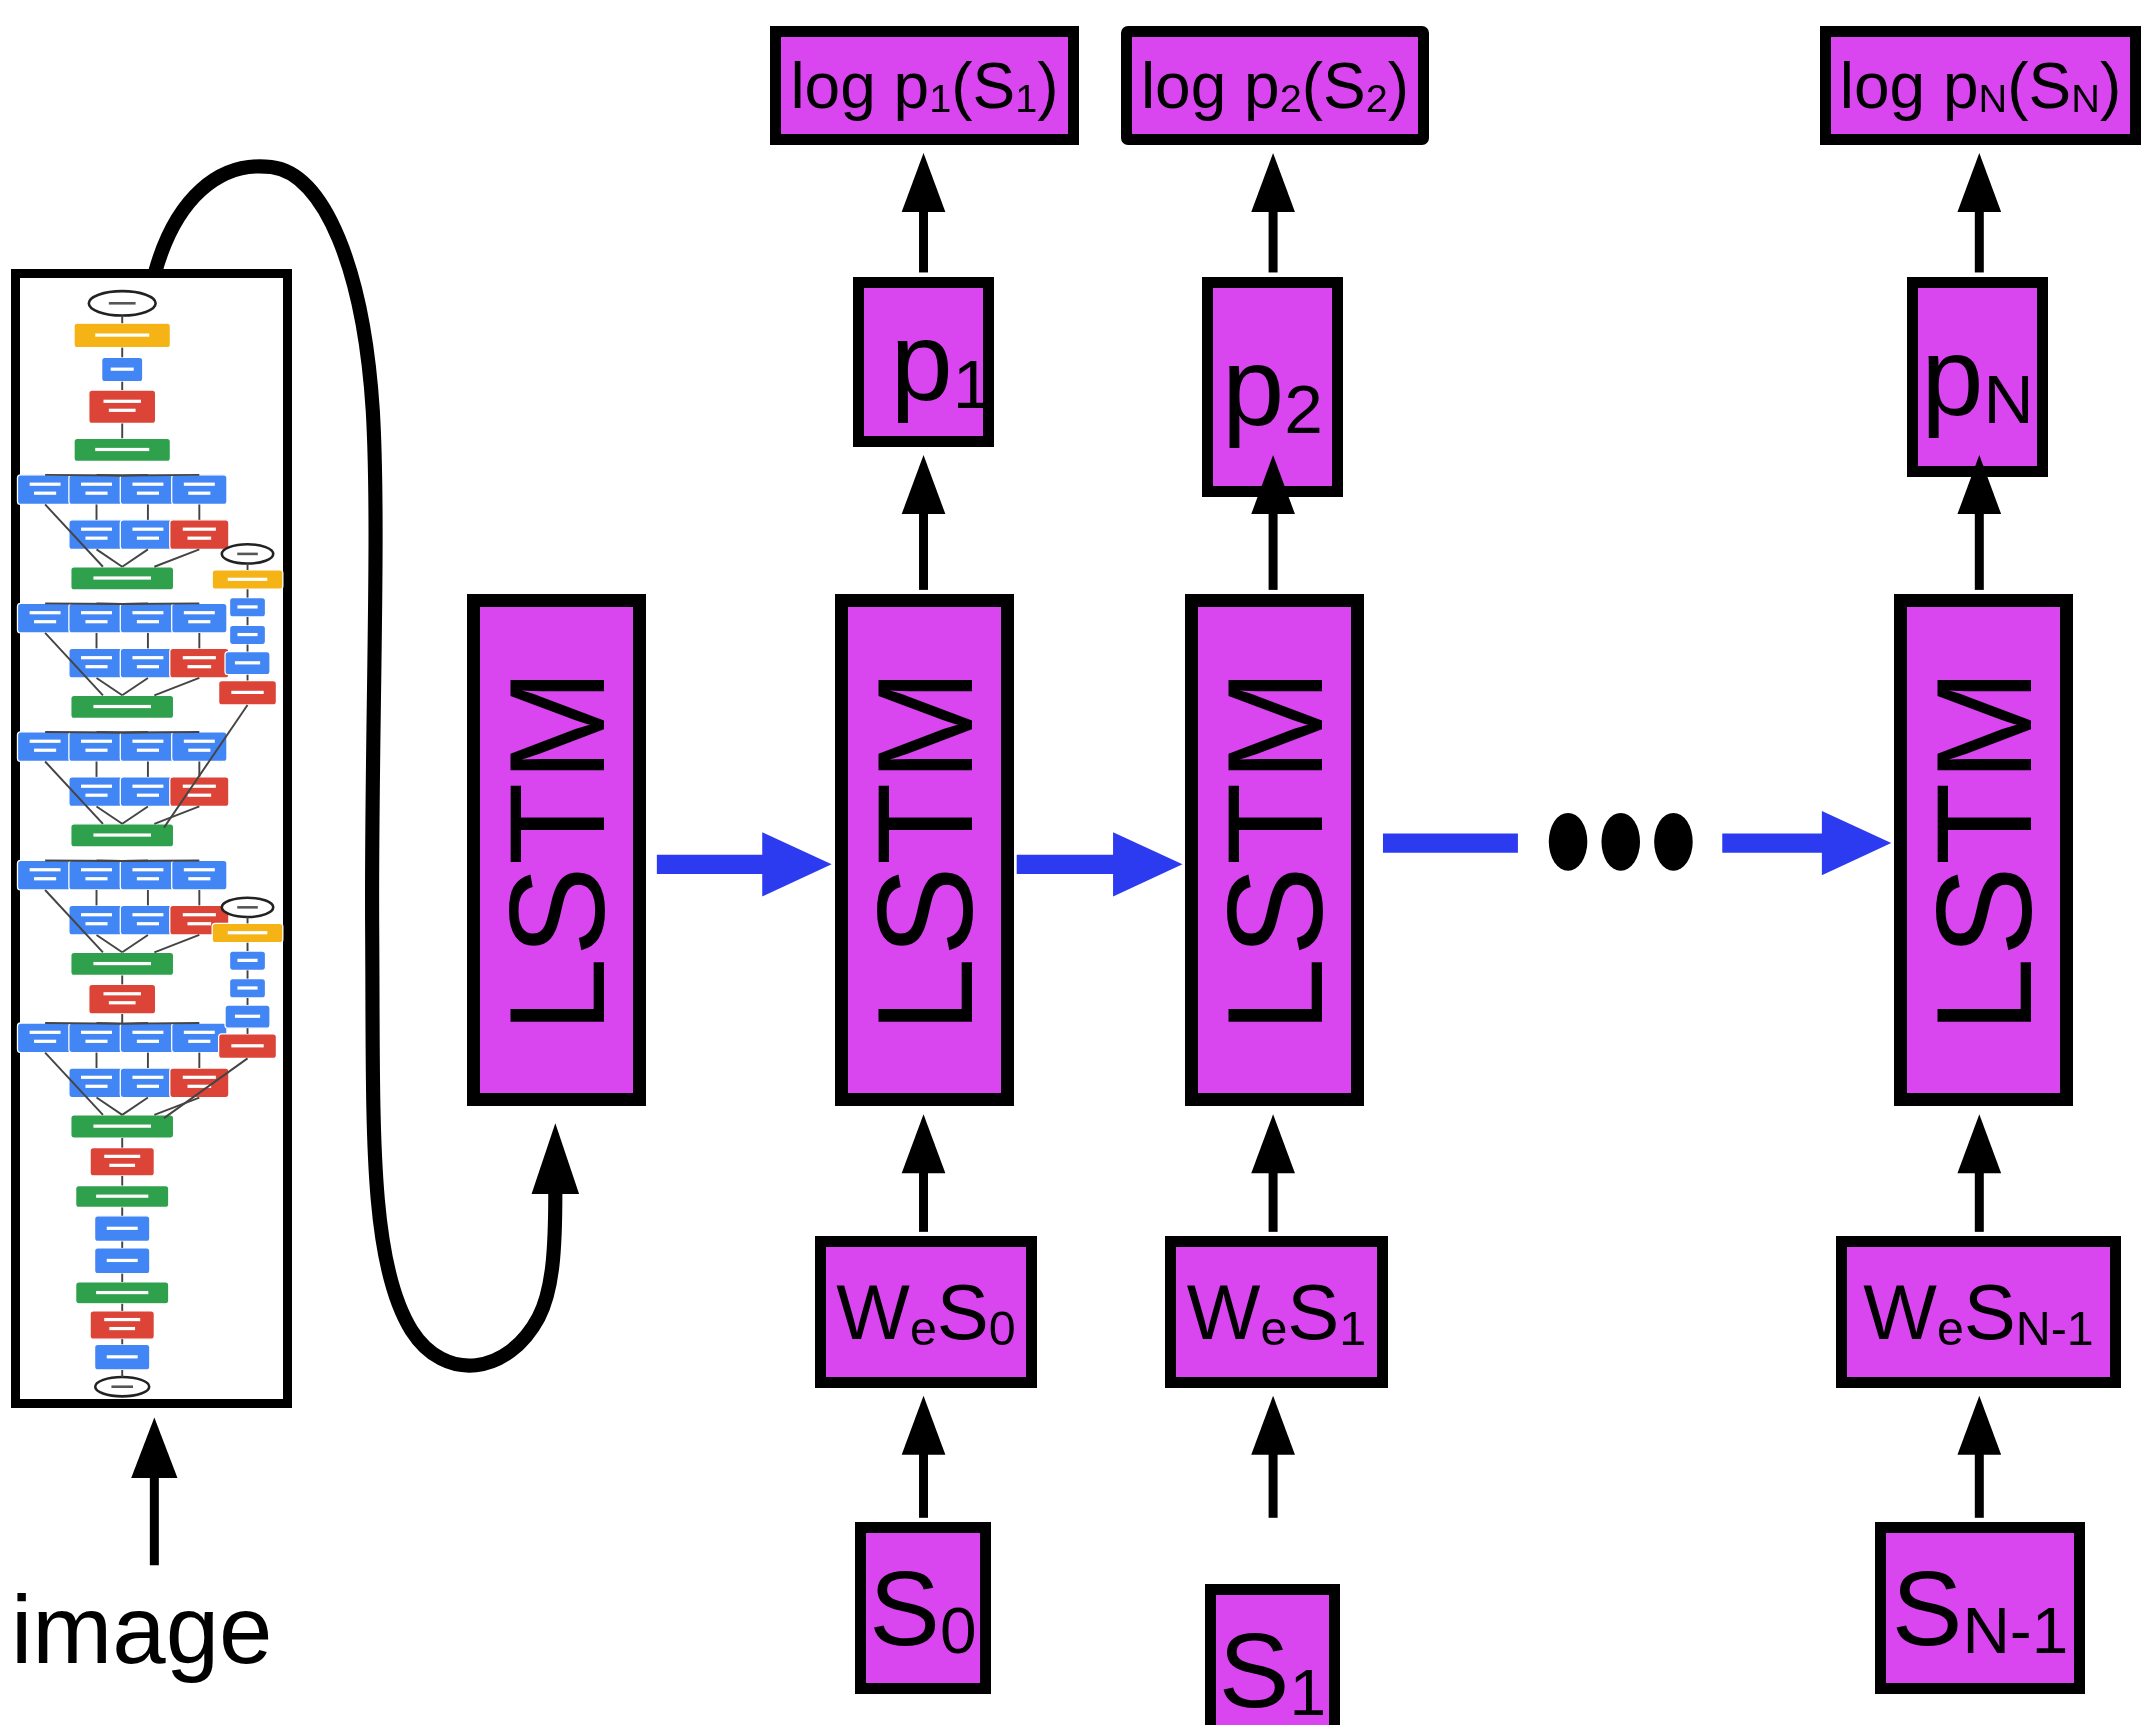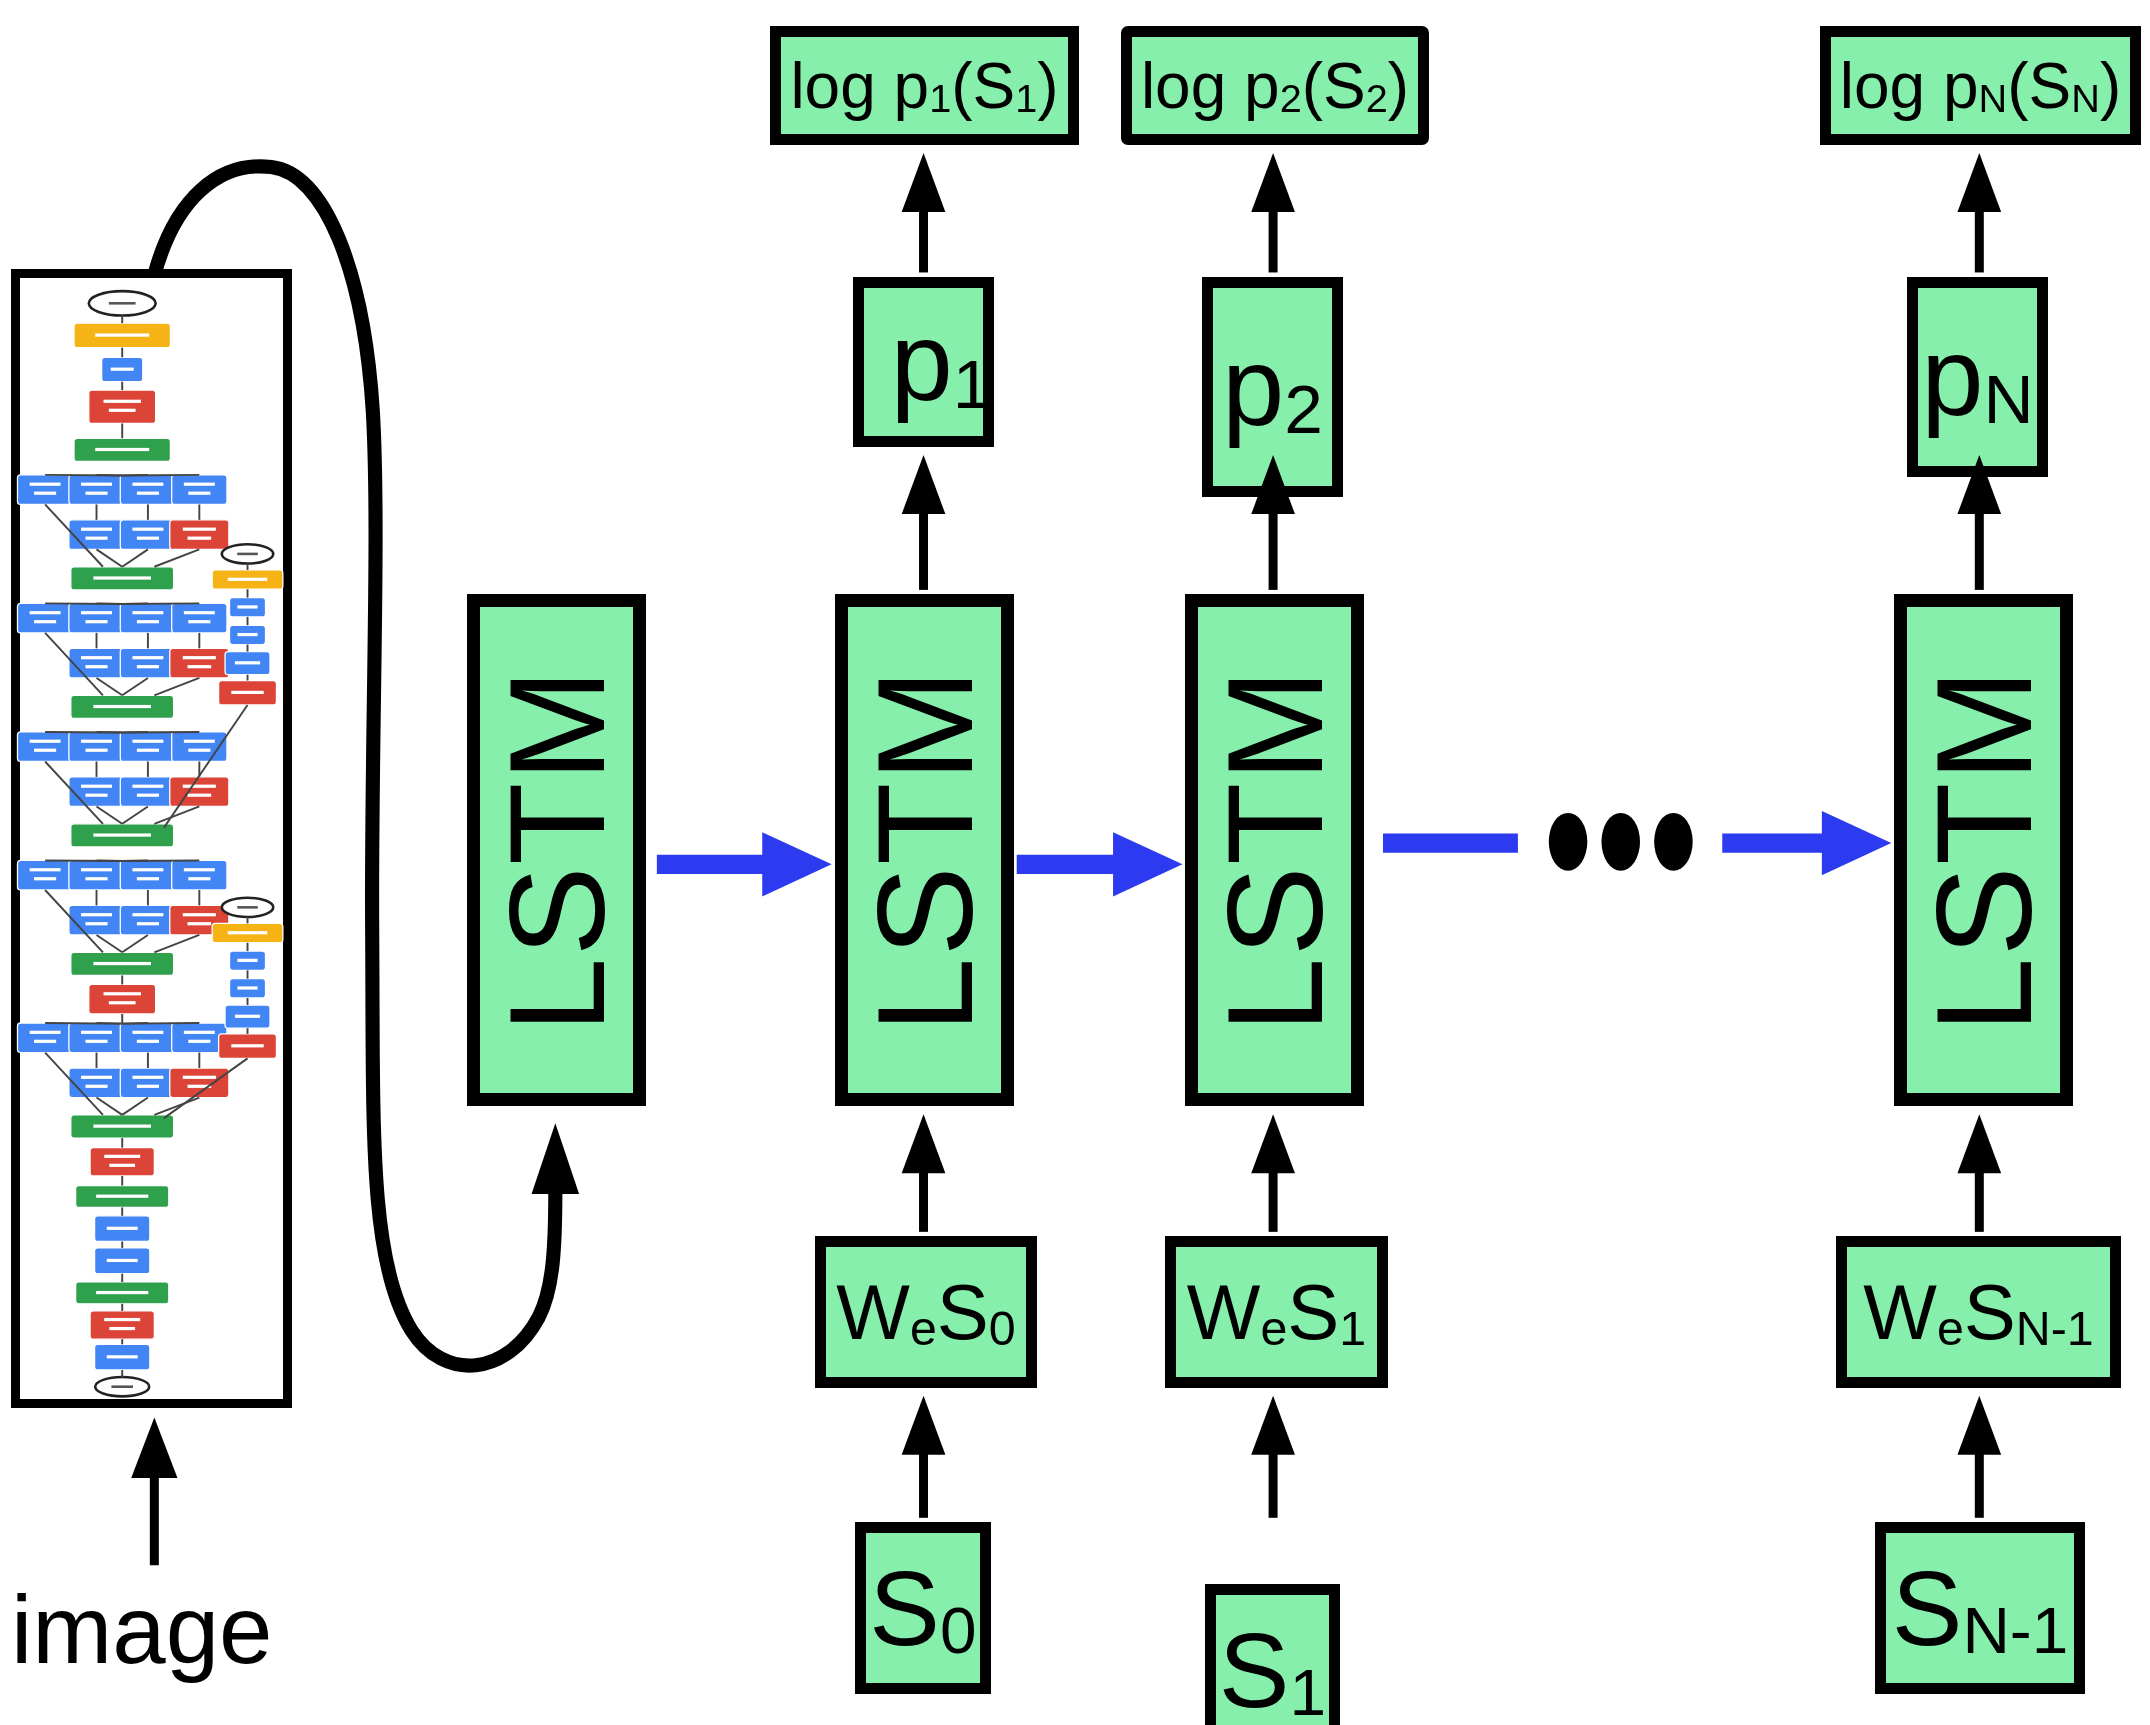--- a/index.html
+++ b/index.html
@@ -1,18 +1,18 @@
 <!DOCTYPE html>
 <html style="font-size:10.3px"><head>
 <meta charset="utf-8">
 <style>
   html,body{margin:0;padding:0;background:#ffffff;}
   #canvas{position:relative;width:2151px;height:1726px;background:#ffffff;overflow:hidden;
           font-family:"Liberation Sans","DejaVu Sans",sans-serif;color:#000;}
-  .box{position:absolute;box-sizing:border-box;border:11.6px solid #000;background:#86efac;
+  .box{position:absolute;box-sizing:border-box;border:11.6px solid #000;background:#d946ef;
        display:flex;align-items:center;justify-content:center;white-space:nowrap;}
   .lstm{border-width:13px;}
   .cnnbox{border-width:9.6px;background:#fff;}
   .lbl{line-height:1;}
   sub.ss{font-size:62%;vertical-align:baseline;position:relative;top:0.12em;line-height:1;}
   .logbox{font-size:64px;}
   .pbox{font-size:112px;}
   .wesbox{font-size:78px;}
   .sbox{font-size:106px;}
   .lstm .rot{position:absolute;left:50%;top:50%;transform:translate(-50%,-50%) rotate(-90deg);

